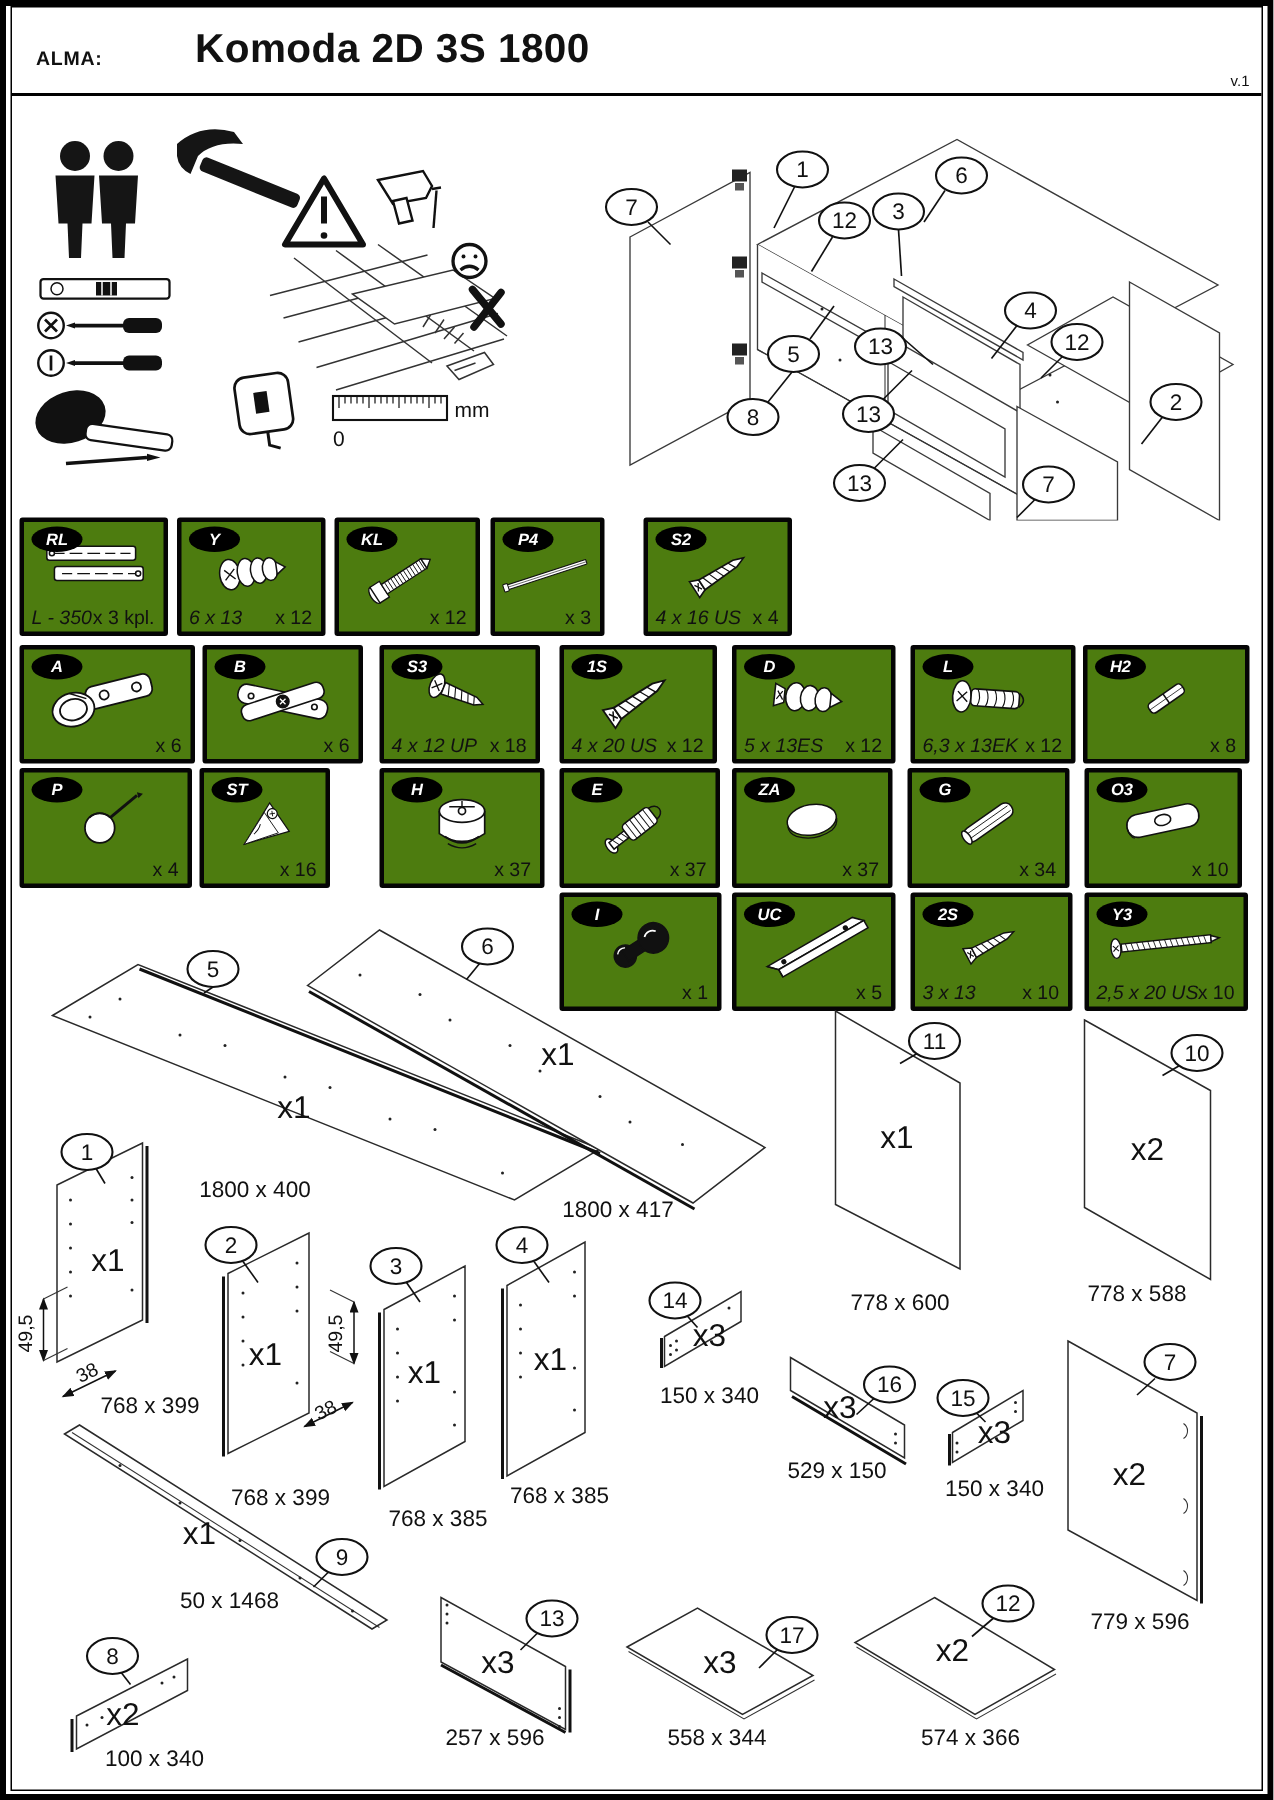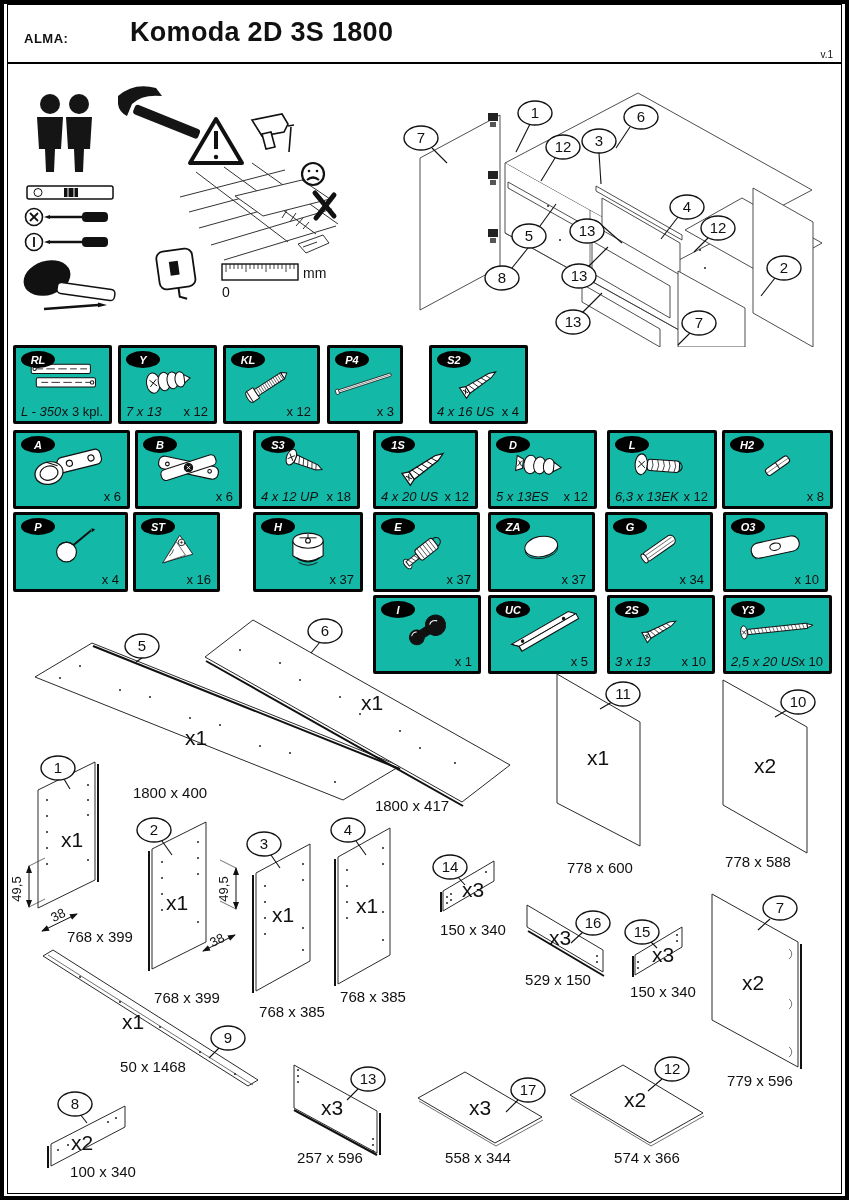--- a/index.html
+++ b/index.html
@@ -4,21 +4,21 @@
 <style>
   html,body{margin:0;padding:0;background:#9a9a9a;}
   .page{position:relative;width:849px;height:1200px;background:#fff;font-family:"Liberation Sans",sans-serif;color:#111;overflow:hidden;}
   .frame{position:absolute;inset:0;border:4px solid #000;pointer-events:none;z-index:50;}
   .frame-inner{position:absolute;top:4px;left:7px;right:7px;bottom:6px;border:1px solid #000;pointer-events:none;z-index:49;}
   .header{position:absolute;top:5px;left:8px;right:8px;height:57px;border-bottom:2px solid #000;background:#fff;z-index:5;}
   .brand{position:absolute;left:16px;top:26px;font-size:13px;font-weight:700;letter-spacing:.5px;}
   .title{position:absolute;left:74px;top:12px;font-size:27px;font-weight:700;letter-spacing:.3px;margin-left:48px;}
   .version{position:absolute;right:8px;bottom:2px;font-size:10px;}
   .abs{position:absolute;}
-  .hw{position:absolute;border:3px solid #050505;background:#14b8a6;box-sizing:border-box;border-radius:2px;}
+  .hw{position:absolute;border:3px solid #050505;background:#4d7c0f;box-sizing:border-box;border-radius:2px;}
   .hw .badge{position:absolute;top:3px;left:5px;min-width:22px;height:17px;padding:0 6px;background:#000;color:#fff;border-radius:50%;display:flex;align-items:center;justify-content:center;font-size:11px;font-weight:700;font-style:italic;z-index:2;}
   .hw .spec{position:absolute;left:5px;bottom:2px;font-size:13px;white-space:nowrap;font-style:italic;}
   .hw .qty{position:absolute;right:6px;bottom:2px;font-size:13px;white-space:nowrap;margin-left:48px;}
   .hw svg.ic{position:absolute;inset:0;width:100%;height:100%;}
   svg text{font-family:"Liberation Sans",sans-serif;fill:#111;}
   .callout-e{fill:#fff;stroke:#111;stroke-width:1.4;}
   .callout-t{font-size:15px;text-anchor:middle;}
   .leader{stroke:#111;stroke-width:1.1;fill:none;}
   .face{fill:#fff;stroke:#2a2a2a;stroke-width:1;}
   .xface{fill:#fff;stroke:#3a3a3a;stroke-width:.9;}
@@ -231,21 +231,21 @@
     <svg class="ic" viewBox="0 0 110 72">
         <g transform="rotate(-8 55 32)" stroke="#111" fill="#fff" stroke-width="1.2">
           <ellipse cx="38" cy="32" rx="8" ry="12"></ellipse>
           <path d="M34,28 l8,8 M42,28 l-8,8" stroke-width="1.1" fill="none"></path>
           <ellipse cx="51" cy="32" rx="7" ry="11"></ellipse>
           <ellipse cx="61" cy="32" rx="6.5" ry="10"></ellipse>
           <ellipse cx="70" cy="32" rx="6" ry="9"></ellipse>
           <path d="M75,27 l7,5 -7,5 z"></path>
         </g>
       </svg>
-    <span class="spec">7 x 13</span>
+    <span class="spec">6 x 13</span>
     <span class="qty">x 12</span>
   </div>
   <div class="hw" style="left:223px;top:345px;width:97px;height:79px">
     <span class="badge">KL</span>
     <svg class="ic" viewBox="0 0 110 72">
         <g transform="rotate(-33 55 34)" stroke="#111" fill="#fff" stroke-width="1.1">
           <ellipse cx="24" cy="34" rx="3.5" ry="7.5"></ellipse>
           <rect x="24" y="26.5" width="9" height="15"></rect>
           <rect x="33" y="29.5" width="38" height="9"></rect>
           <path d="M36,29.5 v9 M39,29.5 v9 M42,29.5 v9 M45,29.5 v9 M48,29.5 v9 M51,29.5 v9 M54,29.5 v9 M57,29.5 v9 M60,29.5 v9 M63,29.5 v9 M66,29.5 v9 M69,29.5 v9" stroke-width=".7"></path>

